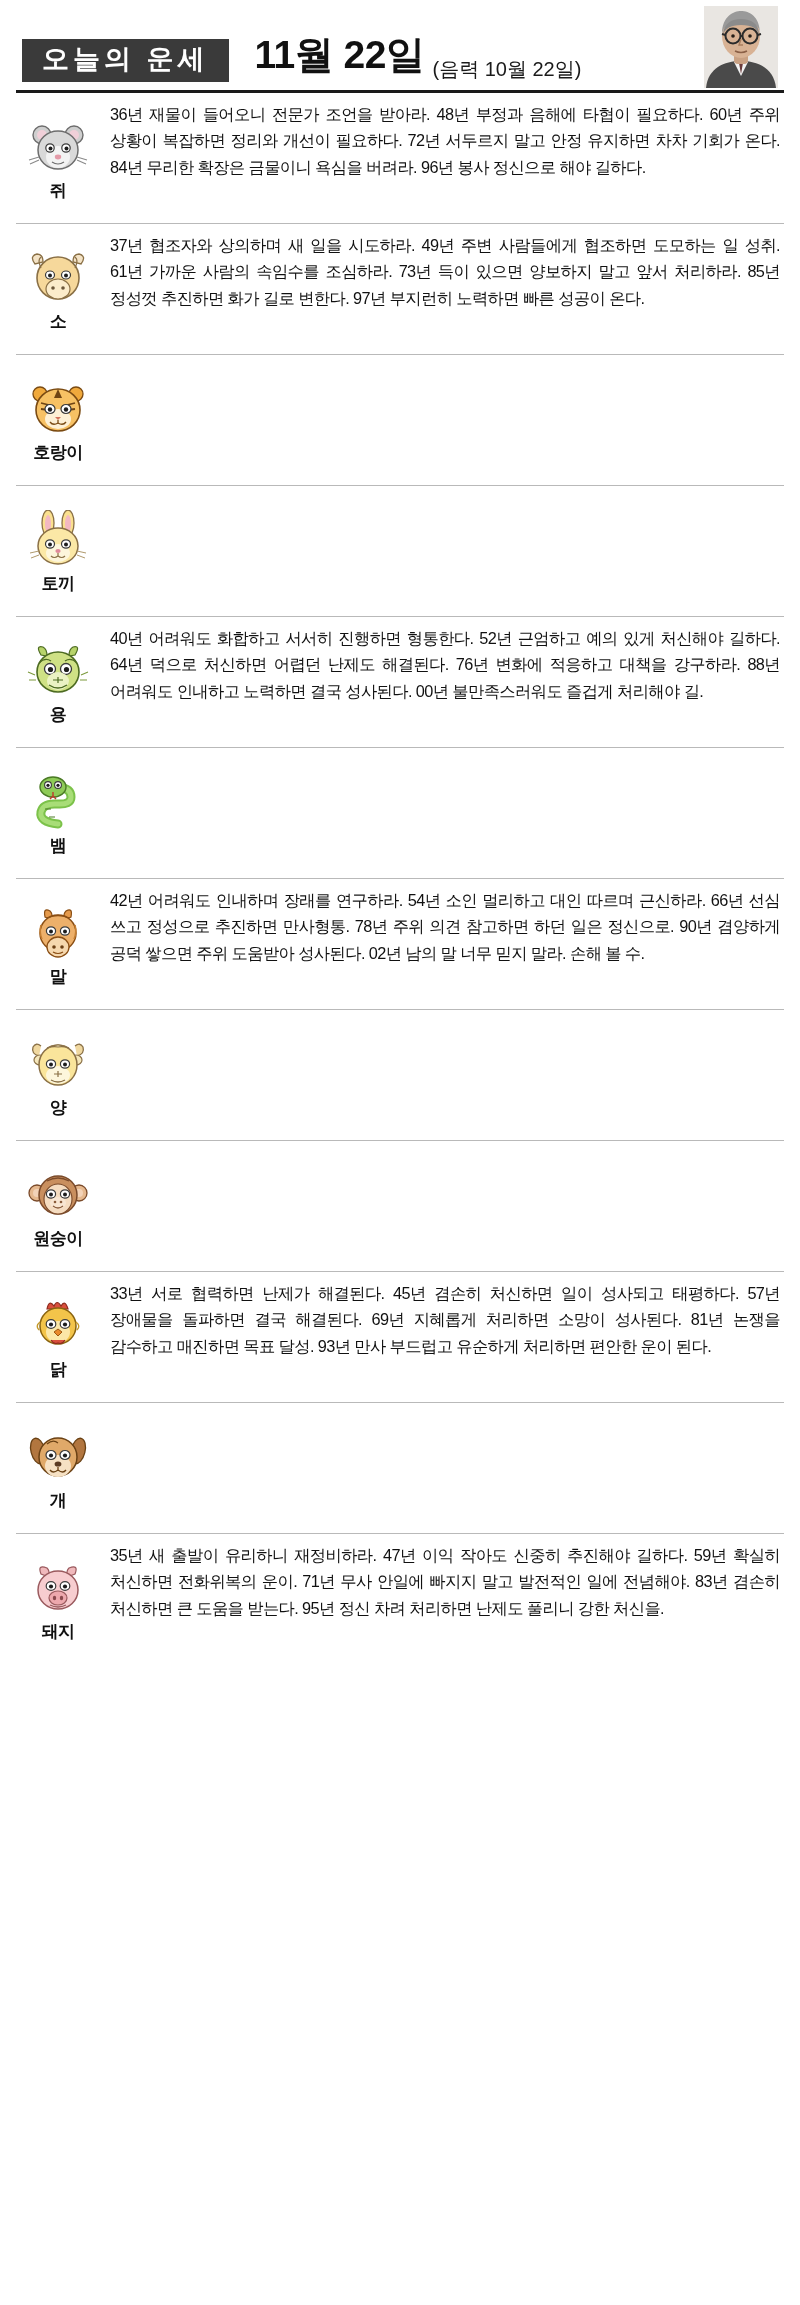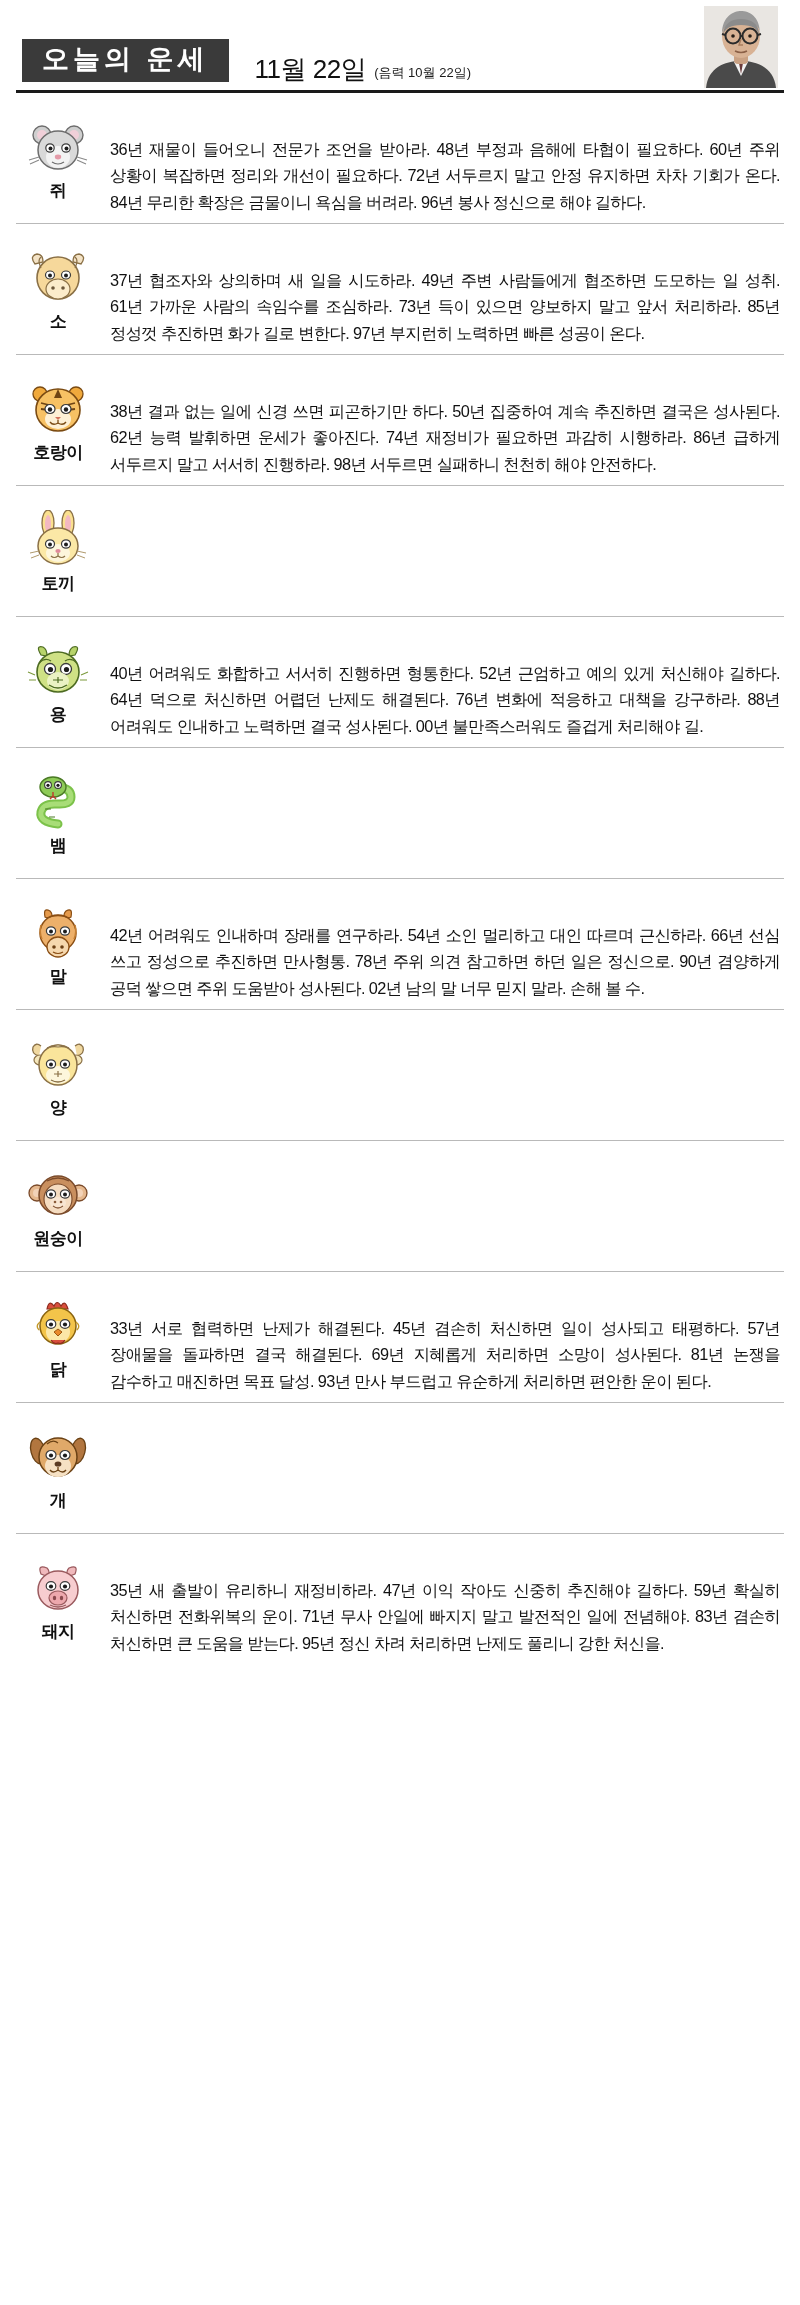--- a/index.html
+++ b/index.html
@@ -40,29 +40,29 @@
     background: #3a3a3a;
     color: #ffffff;
     font-size: 27px;
     font-weight: bold;
     letter-spacing: 4px;
     padding: 7px 20px 9px 20px;
     line-height: 1;
     margin-bottom: 8px;
   }
   .date-main {
-    font-size: 26px;
-    font-weight: normal;
+    font-size: 39px;
+    font-weight: bold;
     margin-left: 26px;
-    margin-bottom: 8px;
+    margin-bottom: 16px;
     line-height: 1;
     letter-spacing: -0.5px;
   }
   .date-sub {
-    font-size: 13px;
+    font-size: 20px;
     margin-left: 8px;
     margin-bottom: 11px;
     line-height: 1;
     color: #1a1a1a;
   }
   .portrait {
     position: absolute;
     right: 6px;
     bottom: 2px;
     width: 74px;
@@ -99,21 +99,21 @@
     font-size: 17px;
     font-weight: bold;
     margin-top: 2px;
     letter-spacing: -0.5px;
     color: #111;
   }
   .text-cell {
     flex: 1 1 auto;
     padding: 2px 4px 2px 10px;
     display: flex;
-    align-items: flex-end;
+    align-items: flex-start;
   }
   .fortune-text {
     font-size: 16.3px;
     line-height: 1.62;
     letter-spacing: -0.6px;
     text-align: justify;
     color: #111;
     word-break: keep-all;
   }
 </style>
@@ -220,23 +220,20 @@
       <ellipse cx="31" cy="40" rx="13" ry="10" fill="#fdf0d5"></ellipse>
       <ellipse cx="23" cy="30" rx="5" ry="4.5" fill="#fff" stroke="#3a3a3a" stroke-width="1.2"></ellipse>
       <ellipse cx="39" cy="30" rx="5" ry="4.5" fill="#fff" stroke="#3a3a3a" stroke-width="1.2"></ellipse>
       <circle cx="23" cy="30.5" r="2.2" fill="#1d1d1d"></circle>
       <circle cx="39" cy="30.5" r="2.2" fill="#1d1d1d"></circle>
       <path d="M28 38 L34 38 L31 41 Z" fill="#d2745d"></path>
       <path d="M31 41 L31 44 M31 44 Q26 47 23 43 M31 44 Q36 47 39 43" stroke="#7a4a12" stroke-width="1.3" fill="none"></path>
   </svg>
           </div>
           <div class="sign-name">호랑이</div>
-        </div>
-        <div class="text-cell">
-          <div class="fortune-text">38년 결과 없는 일에 신경 쓰면 피곤하기만 하다. 50년 집중하여 계속 추진하면 결국은 성사된다. 62년 능력 발휘하면 운세가 좋아진다. 74년 재정비가 필요하면 과감히 시행하라. 86년 급하게 서두르지 말고 서서히 진행하라. 98년 서두르면 실패하니 천천히 해야 안전하다.</div>
         </div>
       </div>
       <div class="zodiac-row">
         <div class="sign-cell">
           <div>
             <svg class="sign-art" viewBox="0 0 62 60" xmlns="http://www.w3.org/2000/svg">
       <ellipse cx="21" cy="13" rx="6" ry="13" fill="#fae08f" stroke="#8a7046" stroke-width="1.3"></ellipse>
       <ellipse cx="41" cy="13" rx="6" ry="13" fill="#fae08f" stroke="#8a7046" stroke-width="1.3"></ellipse>
       <ellipse cx="21" cy="14" rx="3" ry="9" fill="#f3b8c2"></ellipse>
       <ellipse cx="41" cy="14" rx="3" ry="9" fill="#f3b8c2"></ellipse>

